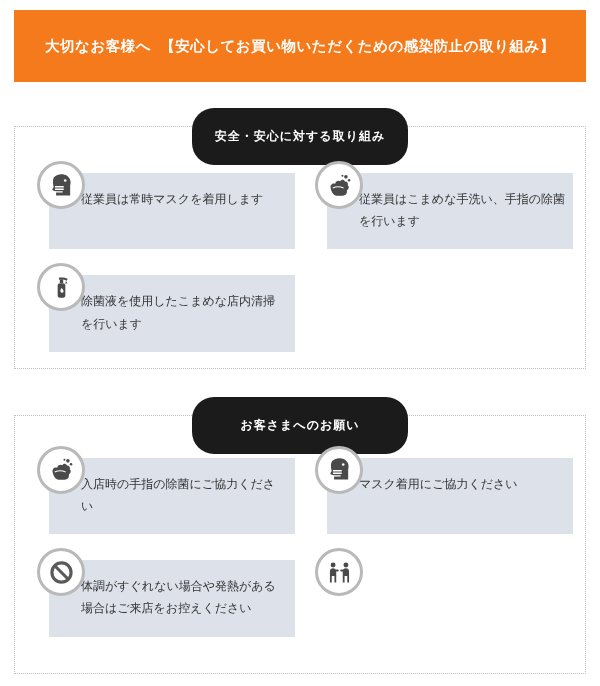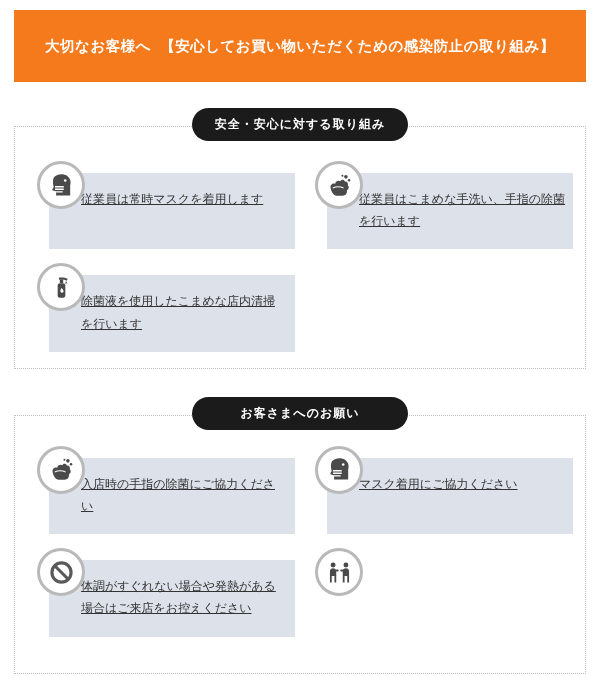--- a/index.html
+++ b/index.html
@@ -15,38 +15,38 @@
     gap:9px; font-weight:bold; font-size:14.5px; letter-spacing:0.5px; text-align:center;
   }
   
   .section {
     margin:0 14px; border:1px dotted #bdbdbd; position:relative;
   }
   .section-1 { margin-top:44px; padding:34px 12px 16px; }
   .section-2 { margin-top:46px; padding:30px 12px 36px; }
   .pill {
     position:absolute; top:-19px; left:50%; transform:translateX(-50%);
-    width:216px; padding:8px 0; border-radius:22px; background:#1B1B1B;
+    width:216px; padding:20px 0; border-radius:22px; background:#1B1B1B;
     color:#fff; font-size:12px; font-weight:bold; letter-spacing:1px;
     text-align:center; white-space:nowrap;
   }
   .items {
     display:grid; grid-template-columns:1fr 1fr; column-gap:10px; row-gap:14px;
   }
   .item { position:relative; display:flex; padding-top:12px; }
   .icon-circle {
     position:absolute; left:10px; top:0; width:48px; height:48px;
     background:#fff; border:3px solid #b9b9b9; border-radius:50%;
     display:flex; align-items:center; justify-content:center; z-index:2;
   }
   .icon-circle svg { width:27px; height:27px; display:block; }
   .card {
     flex:1; margin-left:22px; background:#DDE2EA; min-height:58px;
     padding:15px 8px 17px 32px; font-size:12px; line-height:1.85;
-    letter-spacing:0; color:#333; text-align:left;text-decoration:underline;
+    letter-spacing:0; color:#333; text-align:left;
   }
 </style>
 </head>
 <body>
 
 <div class="page">
 
   <div class="banner">
     <div>大切なお客様へ</div>
     <div>【安心してお買い物いただくための感染防止の取り組み】</div>

